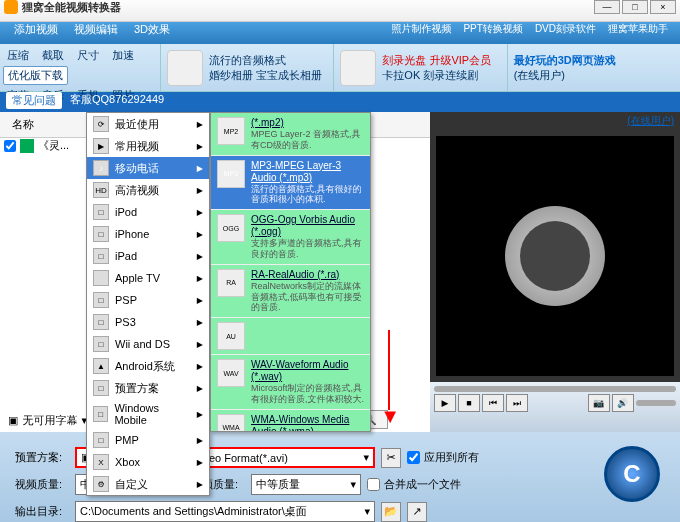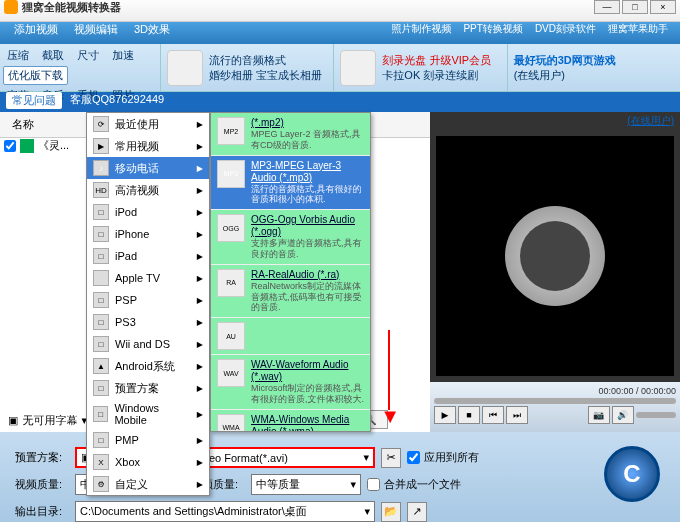--- a/index.html
+++ b/index.html
@@ -290,21 +290,20 @@
       <span class="btn">🔍</span>
     </div>
   </div>
 
   <div class="preview">
     <div class="link">(在线用户)</div>
     <div class="screen">
       <div class="reel"></div>
     </div>
     <div class="ctrls">
-      <div class="time">00:00:00 / 00:00:00</div>
       <div class="slider"></div>
       <div class="pbtns">
         <div class="pb">▶</div>
         <div class="pb">■</div>
         <div class="pb">⏮</div>
         <div class="pb">⏭</div>
         <div style="flex:1"></div>
         <div class="pb">📷</div>
         <div class="pb">🔊</div>
         <div class="slider" style="width:40px"></div>

